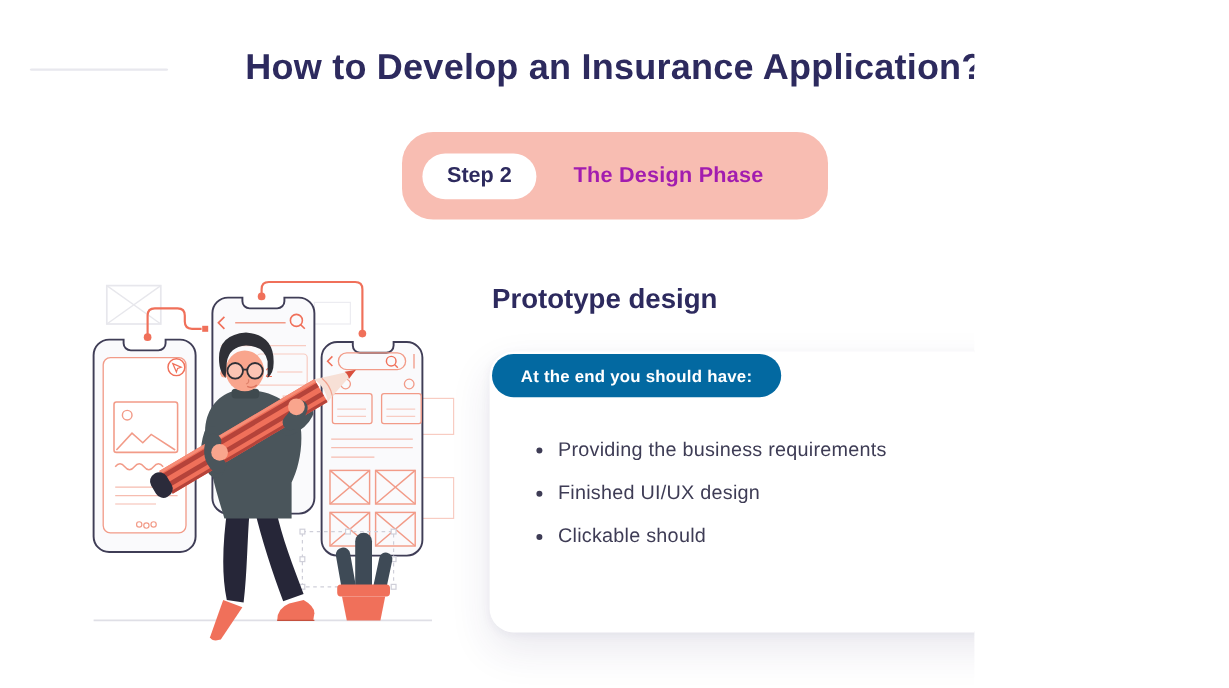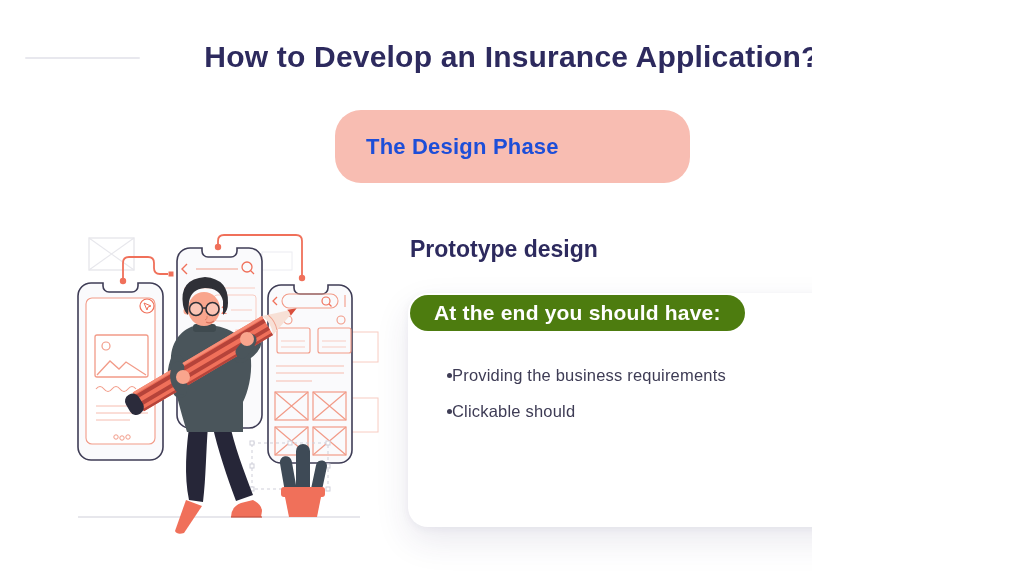--- a/index.html
+++ b/index.html
@@ -18,56 +18,57 @@
   
   .step-badge{
     position:absolute;left:335px;top:110px;width:355px;height:73px;
     background:#F8BDB2;border-radius:26px;display:flex;align-items:center;
   }
   .step-pill{
     margin-left:17px;width:95px;height:38px;background:#ffffff;border-radius:19px;
     display:flex;align-items:center;justify-content:center;
     font-size:18px;font-weight:700;color:#2D2A5E;
   }
-  .phase-label{margin-left:31px;font-size:22px;font-weight:700;color:#1d4ed8;letter-spacing:.2px;}
+  .phase-label{margin-left:31px;font-size:18px;font-weight:700;color:#a21caf;letter-spacing:.2px;}
   
   .section-heading{
     position:absolute;left:410px;top:236px;margin:0;
     font-size:23px;font-weight:700;color:#2D2A5E;
   }
   
   .card{
     position:absolute;left:408px;top:293px;width:550px;height:234px;
     background:#ffffff;border-radius:20px;
     box-shadow:0 14px 34px rgba(45,42,94,0.10),0 2px 8px rgba(45,42,94,0.05);
   }
   .card-pill{
     position:absolute;left:2px;top:2px;height:36px;border-radius:18px;
-    background:#4d7c0f;color:#ffffff;display:inline-flex;align-items:center;
-    padding:0 24px;font-size:21px;font-weight:700;letter-spacing:.2px;white-space:nowrap;
+    background:#0369a1;color:#ffffff;display:inline-flex;align-items:center;
+    padding:0 24px;font-size:14px;font-weight:700;letter-spacing:.2px;white-space:nowrap;
   }
   .items{position:absolute;left:39px;top:71px;margin:0;padding:0;list-style:none;}
   .items li{
-    display:flex;align-items:center;gap:0;height:22px;margin-bottom:14px;
+    display:flex;align-items:center;gap:13px;height:22px;margin-bottom:14px;
     font-size:16.5px;color:#3E3C55;letter-spacing:.2px;
   }
   .items .dot{width:5px;height:5px;border-radius:50%;background:#3E3C55;flex:0 0 auto;}
   
   .illus{position:absolute;left:55px;top:220px;}
 </style>
 </head>
 <body>
 
 <div class="stage">
 
   <span class="side-line left"></span>
   <h1 class="page-title">How to Develop an Insurance Application?</h1>
   <span class="side-line right"></span>
 
   <div class="step-badge">
+    <span class="step-pill">Step 2</span>
     <span class="phase-label">The Design Phase</span>
   </div>
 
   <svg class="illus" width="330" height="325" viewBox="55 220 330 325" xmlns="http://www.w3.org/2000/svg">
 
     <g>
       <rect x="89" y="238" width="45" height="32" fill="none" stroke="#E7E7EC" stroke-width="1.4"></rect>
       <path d="M89 238 L134 270 M134 238 L89 270" fill="none" stroke="#E7E7EC" stroke-width="1.1"></path>
     </g>
     <g>
@@ -219,18 +220,22 @@
 
   <div class="card">
     <div class="card-pill">At the end you should have:</div>
     <ul class="items">
         <li>
           <span class="dot"></span>
           <span>Providing the business requirements</span>
         </li>
         <li>
           <span class="dot"></span>
+          <span>Finished UI/UX design</span>
+        </li>
+        <li>
+          <span class="dot"></span>
           <span>Clickable should</span>
         </li>
       </ul>
   </div>
 
 </div>
 
 </body></html>

